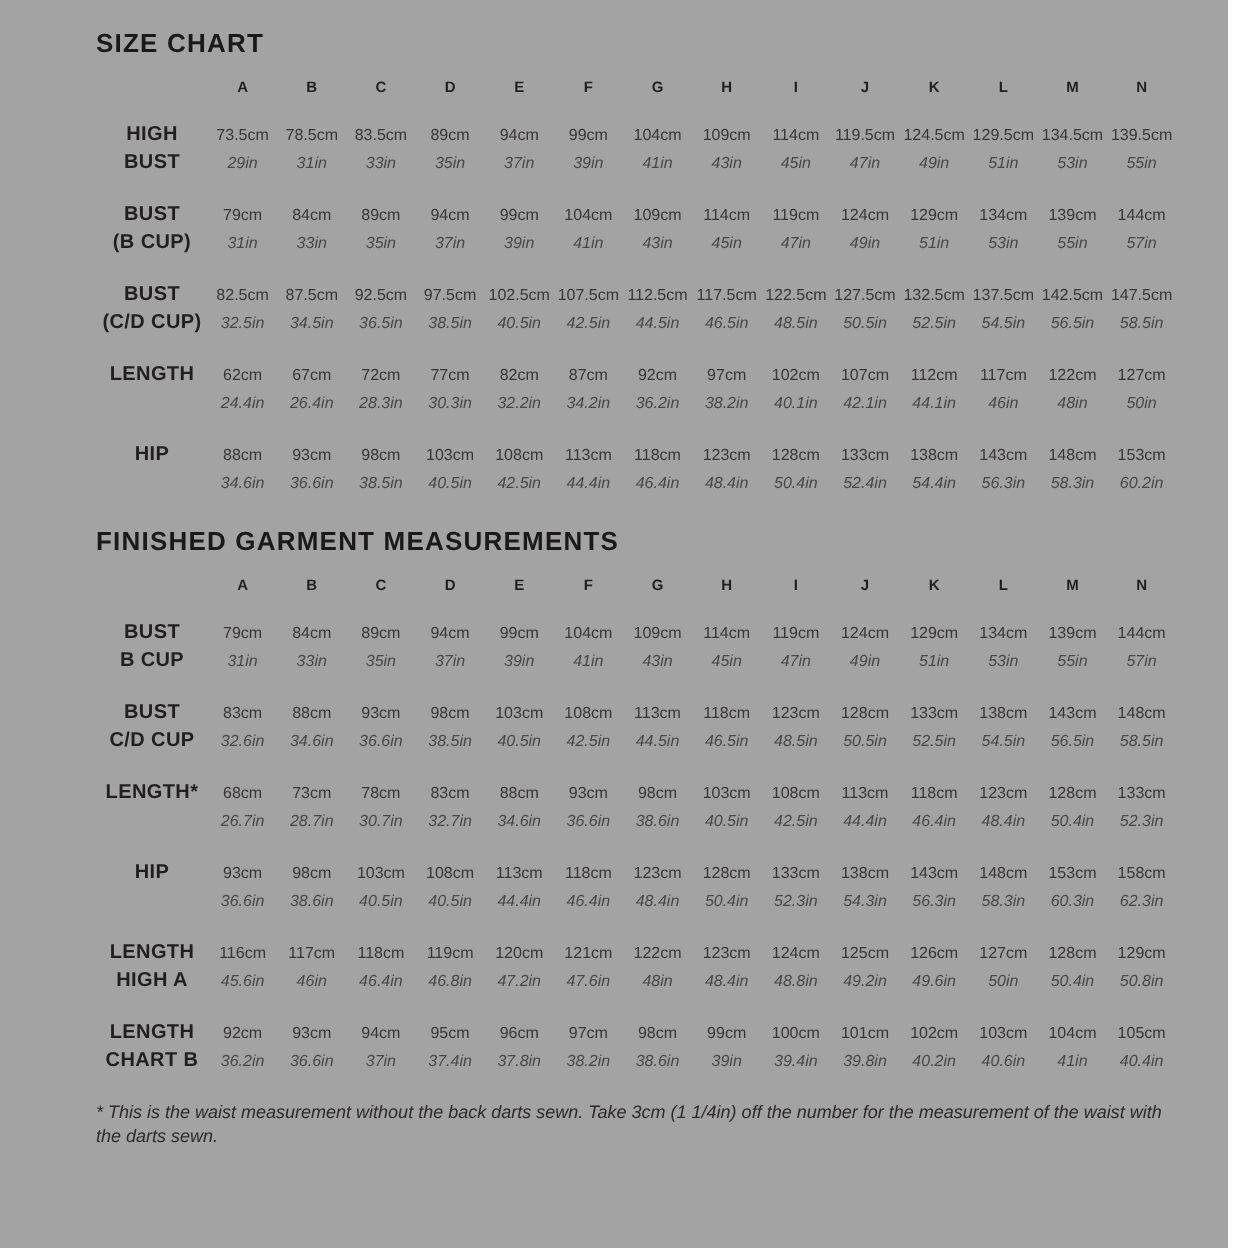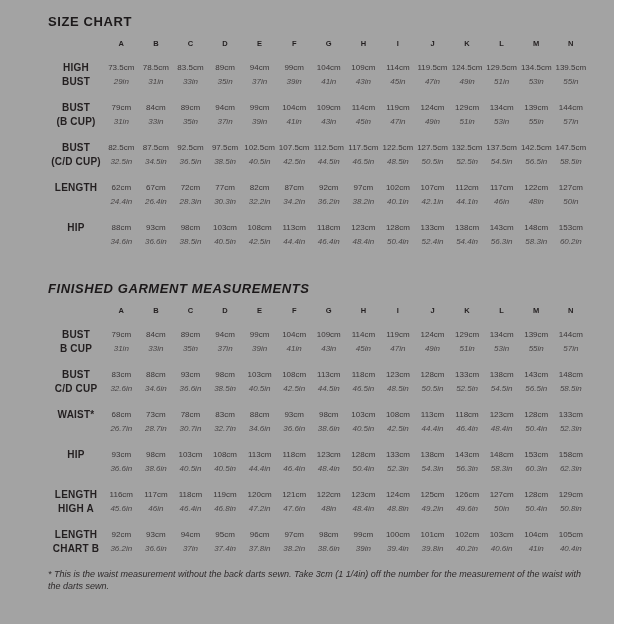--- a/index.html
+++ b/index.html
@@ -5,21 +5,21 @@
   html,body { margin:0; padding:0; background:#ffffff; }
   body { font-family:"Liberation Sans", sans-serif; color:#2e2a2b; }
   .sheet {
     position:relative; width:614px; height:624px; box-sizing:border-box;
     background:#a3a3a3; padding:14px 26px 0 48px; overflow:hidden;
   }
   .section-title {
     font-size:13px; font-weight:bold; letter-spacing:0.6px; color:#1c191a;
     line-height:15px;
   }
-  .section-title.second { margin-top:32px;font-style:italic; }
+  .section-title.second { margin-top:14px; }
   .mtable { margin-top:8px; }
   .trow { display:flex; align-items:flex-start; }
   .row-label { flex:0 0 56px; width:56px; text-align:center; }
   .vcell { flex:1; text-align:center; min-width:0; }
   .thead { height:14px; margin-bottom:10px; }
   .col-letter { font-weight:bold; font-size:7.5px; line-height:14px; color:#231f20; }
   .tgroup { margin-bottom:12px; }
   .lab-line {
     font-weight:bold; font-size:10px; line-height:14px; letter-spacing:0.2px;
     color:#231f20; white-space:nowrap;
@@ -504,21 +504,21 @@
           <div class="cm">143cm</div>
           <div class="in">56.5in</div>
         </div>
         <div class="vcell">
           <div class="cm">148cm</div>
           <div class="in">58.5in</div>
         </div>
       </div>
       <div class="trow tgroup">
         <div class="row-label">
-          <div class="lab-line">WAIST*</div>
+          <div class="lab-line">LENGTH*</div>
         </div>
         <div class="vcell">
           <div class="cm">68cm</div>
           <div class="in">26.7in</div>
         </div>
         <div class="vcell">
           <div class="cm">73cm</div>
           <div class="in">28.7in</div>
         </div>
         <div class="vcell">

